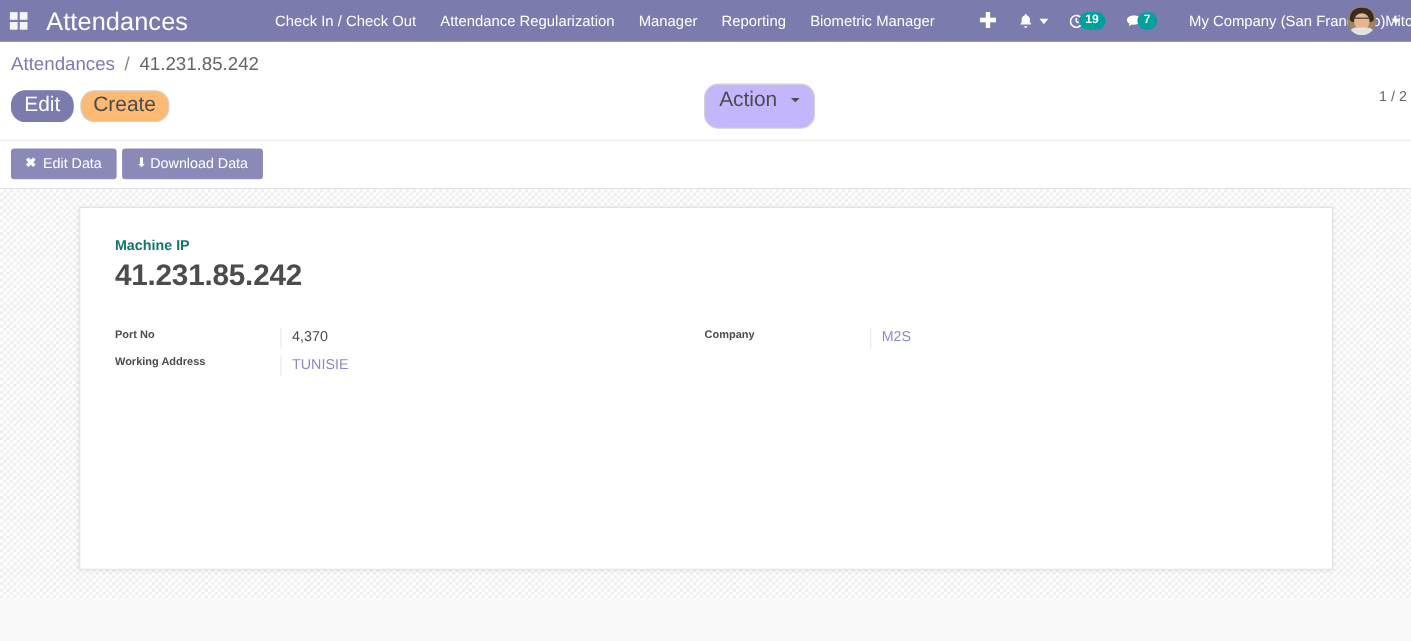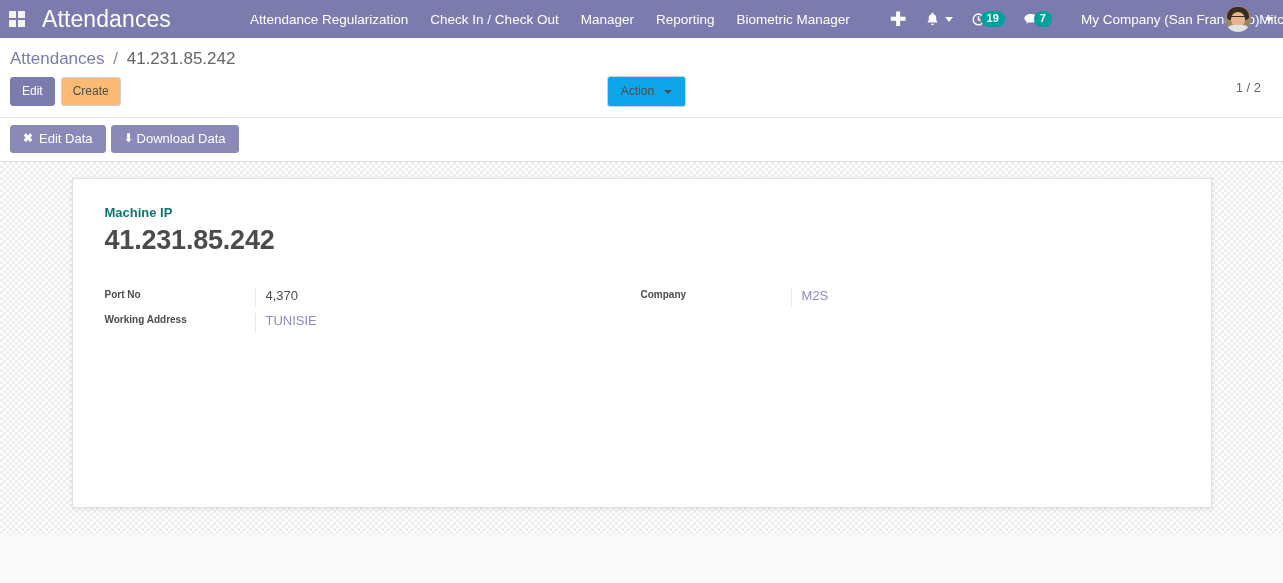--- a/index.html
+++ b/index.html
@@ -130,58 +130,58 @@
   .bc-sep { color: #8a8a8a; margin: 0 4px; }
   .bc-active { color: #666666; }
 
   .buttons-row {
     display: flex;
     align-items: center;
     padding: 3px 10px 10px;
     position: relative;
   }
   .btn {
-    font-size: 12px;
-    border-radius: 3px;
+    font-size: 19px;
+    border-radius: 13px;
     padding: 4px 11px 5px;
     cursor: pointer;
     border: 1px solid transparent;
     line-height: 18px;
     white-space: nowrap;
   }
   .btn-primary {
     background: #7c7bad;
     border-color: #7c7bad;
     color: #ffffff;
   }
   .btn-default {
     background: #fdba74;
     border-color: #d2d2d2;
     color: #4c4c4c;
     margin-left: 6px;
   }
   .btn-action {
-    background: #0ea5e9;
+    background: #c4b5fd;
     border-color: #d2d2d2;
     color: #4c4c4c;
     margin-left: 486px;
-    padding: 5px 13px 6px;
+    padding: 5px 13px 16px;
   }
   .caret-dark {
     display: inline-block;
     width: 0; height: 0;
     border-left: 4px solid transparent;
     border-right: 4px solid transparent;
     border-top: 4.5px solid #4c4c4c;
     margin-left: 7px;
     vertical-align: middle;
   }
   .pager {
     position: absolute;
-    right: 22px;
+    right: 4px;
     top: 7px;
     font-size: 13px;
     color: #666666;
     cursor: pointer;
   }
 
   
   .statusbar {
     background: #ffffff;
     border-bottom: 1px solid #dededx;
@@ -279,22 +279,22 @@
       <i></i>
         <i></i>
         <i></i>
         <i></i>
     </span>
   </div>
 
   <div class="brand">Attendances</div>
 
   <div class="nav-links">
+    <div class="nav-link">Check In / Check Out</div>
     <div class="nav-link">Attendance Regularization</div>
-    <div class="nav-link">Check In / Check Out</div>
     <div class="nav-link">Manager</div>
     <div class="nav-link">Reporting</div>
     <div class="nav-link">Biometric Manager</div>
   </div>
 
   <div class="nav-right">
 
     <div class="nav-icon-btn">
       <span class="plus-icon">✚</span>
     </div>

